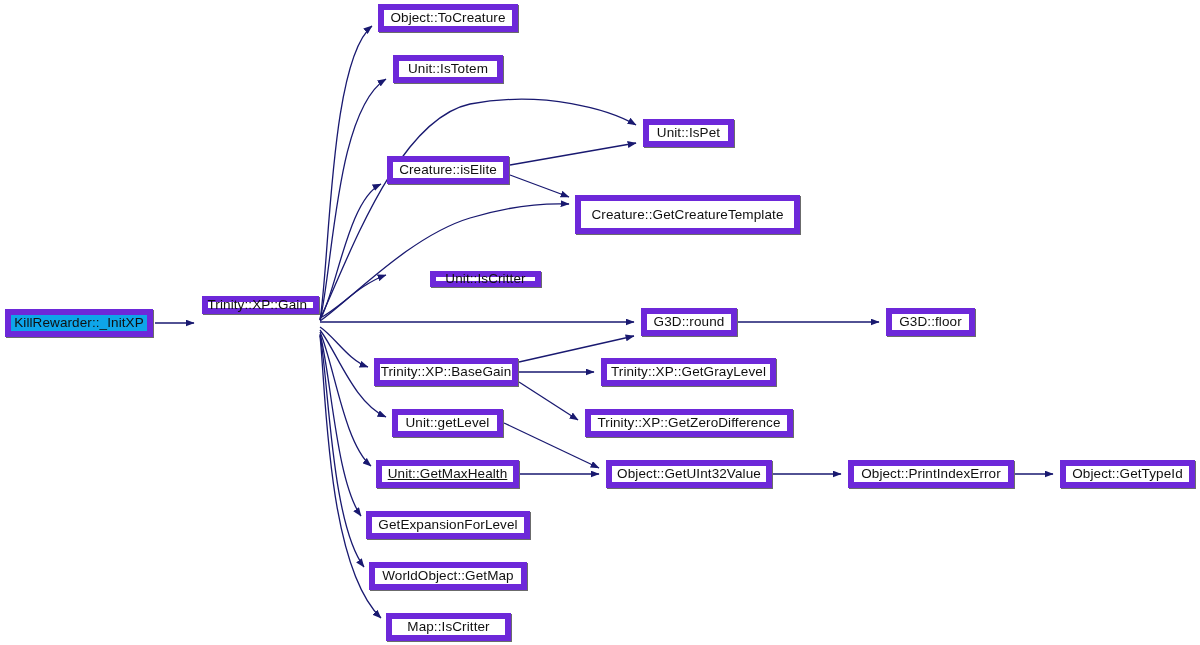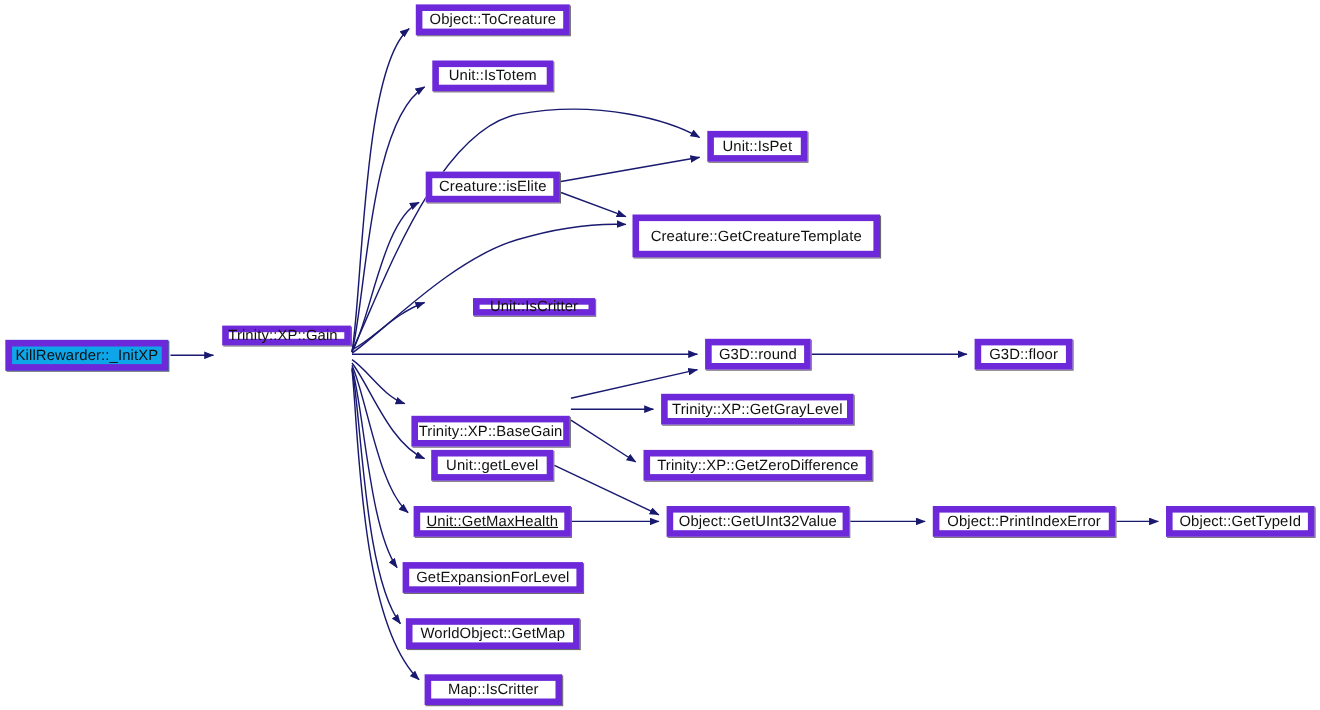--- a/index.html
+++ b/index.html
@@ -112,21 +112,21 @@
       </div>
       <div class="node" style="left: 392px; top: 271px; width: 111px; height: 16px; margin-left: 38px;">
         <span class="node-label">Unit::IsCritter</span>
       </div>
       <div class="node" style="left: 641px; top: 308px; width: 96px; height: 28px; justify-content: center;">
         <span class="node-label">G3D::round</span>
       </div>
       <div class="node" style="left: 886px; top: 308px; width: 89px; height: 28px;">
         <span class="node-label">G3D::floor</span>
       </div>
-      <div class="node" style="left: 374px; top: 358px; width: 144px; height: 28px; margin-top: 20px;">
+      <div class="node" style="left: 374px; top: 358px; width: 144px; height: 28px;">
         <span class="node-label">Trinity::XP::BaseGain</span>
       </div>
       <div class="node" style="left: 601px; top: 358px; width: 175px; height: 28px;">
         <span class="node-label">Trinity::XP::GetGrayLevel</span>
       </div>
       <div class="node" style="left: 585px; top: 409px; width: 208px; height: 28px;">
         <span class="node-label">Trinity::XP::GetZeroDifference</span>
       </div>
       <div class="node" style="left: 392px; top: 409px; width: 111px; height: 28px;">
         <span class="node-label">Unit::getLevel</span>

